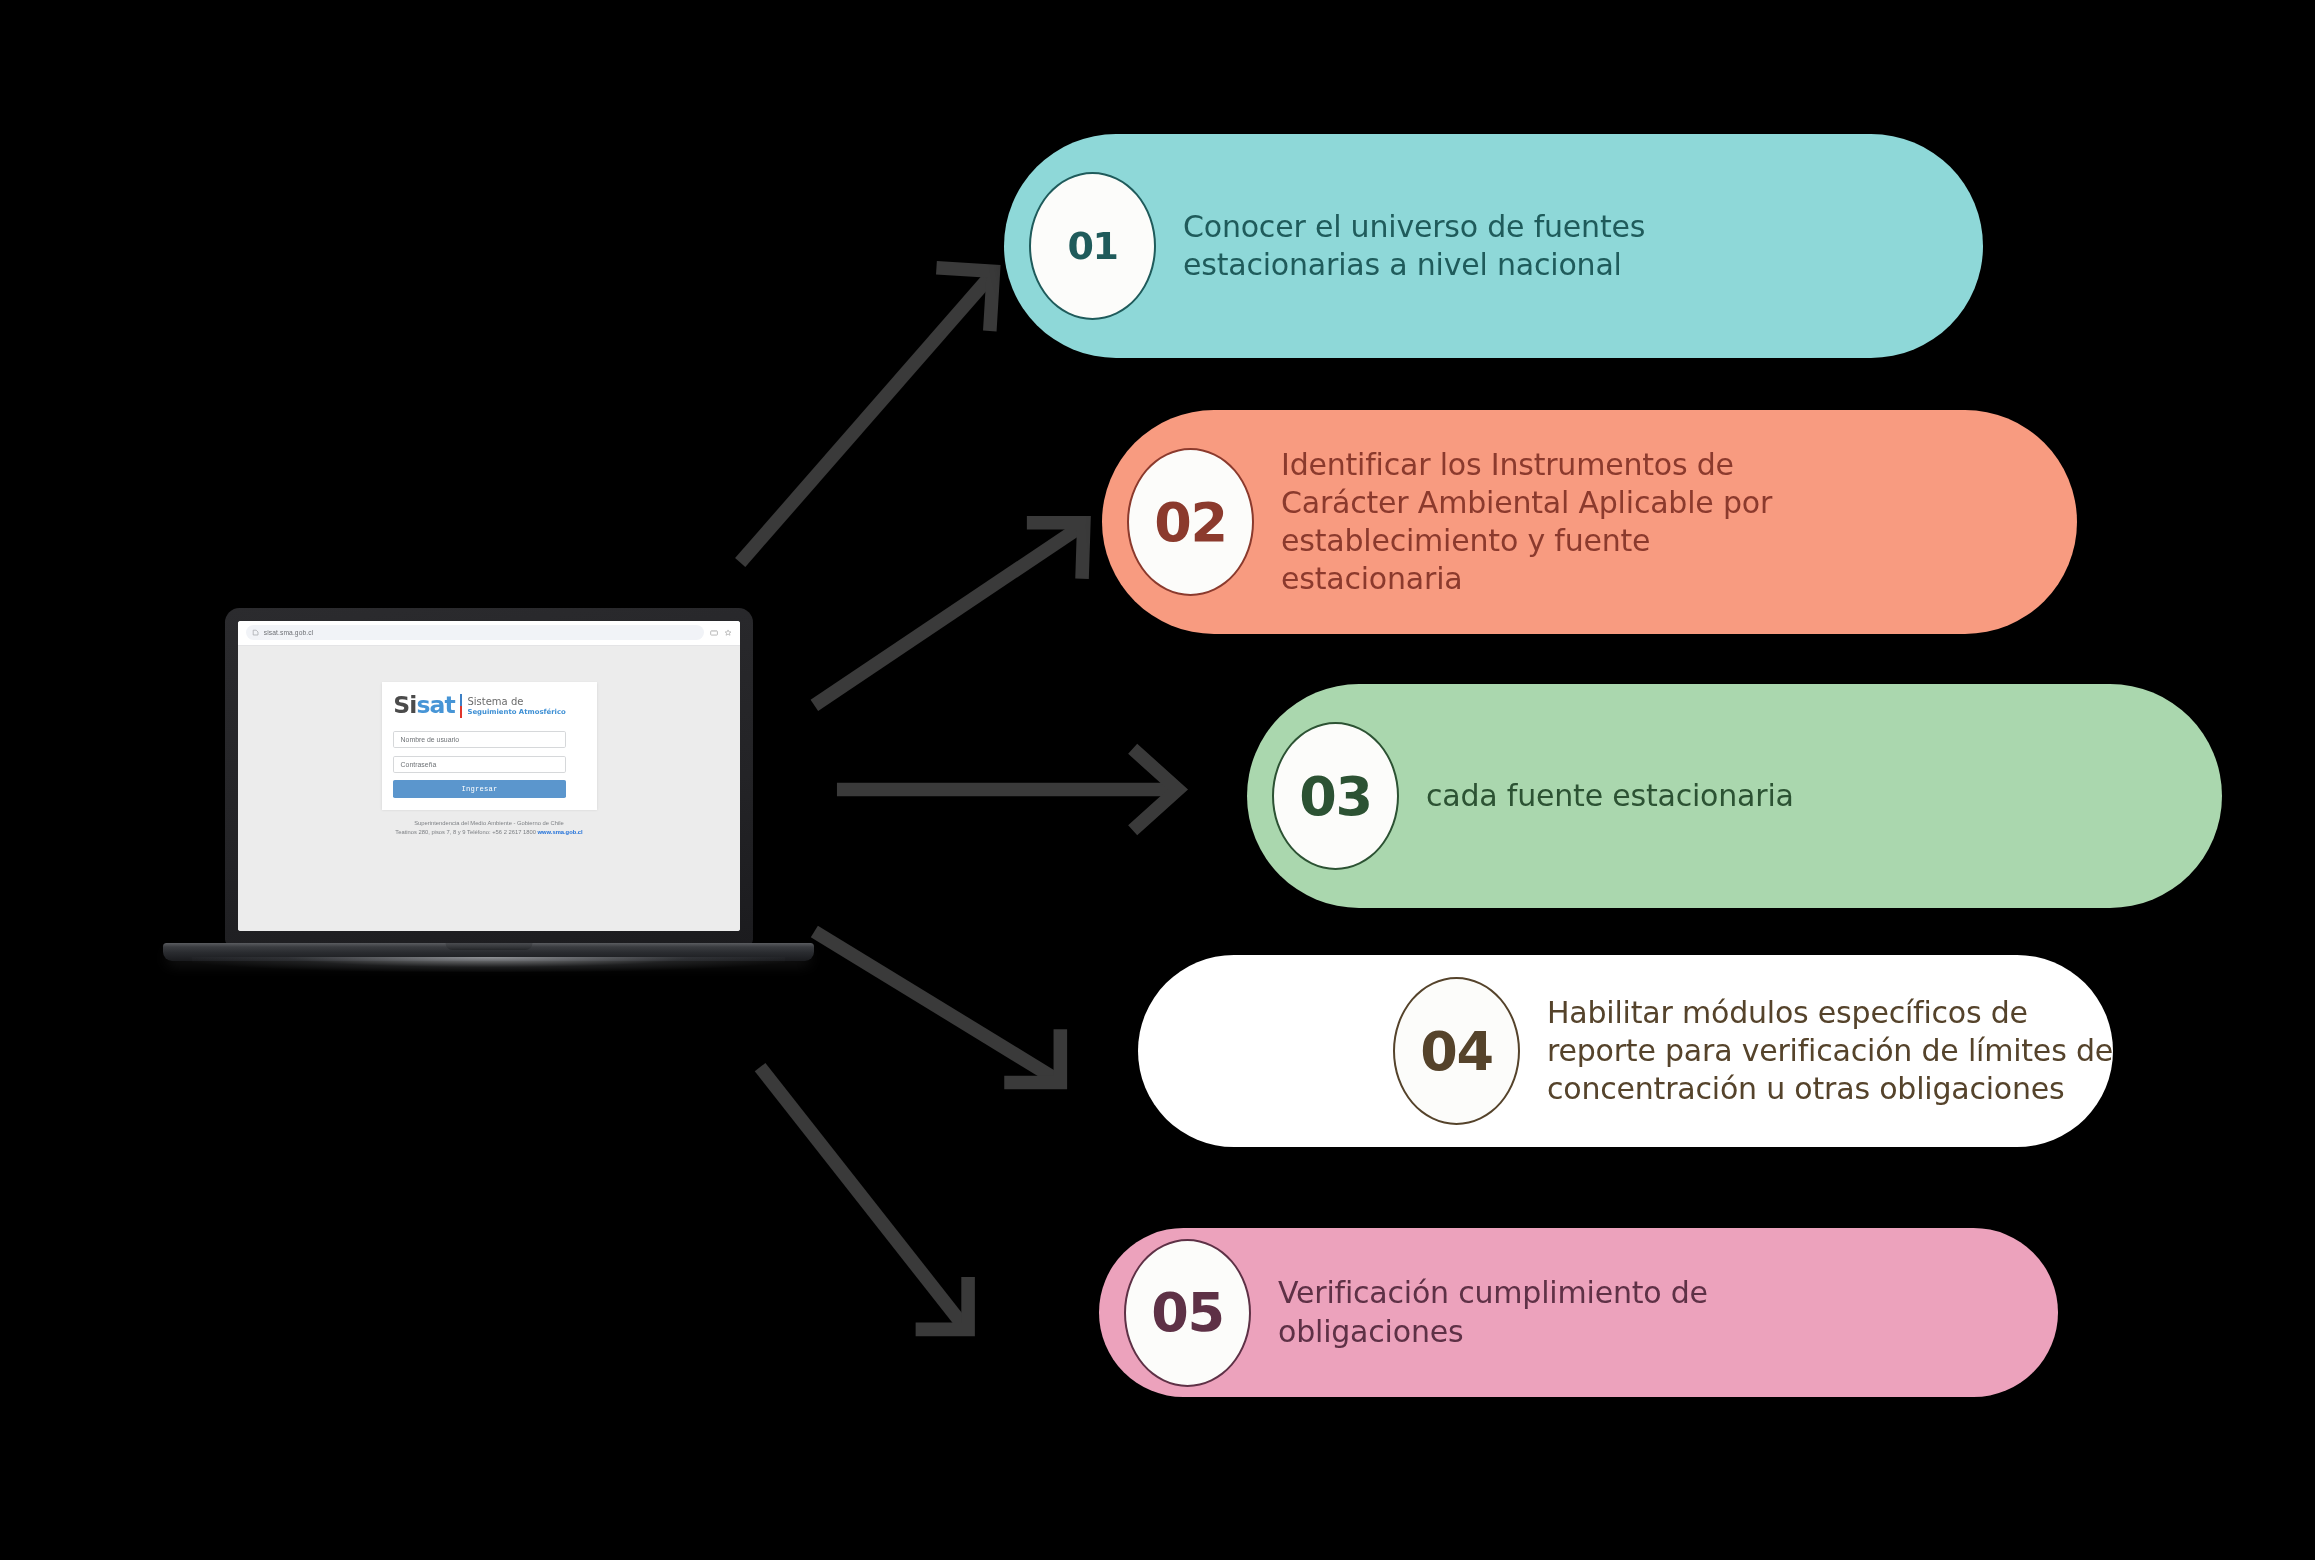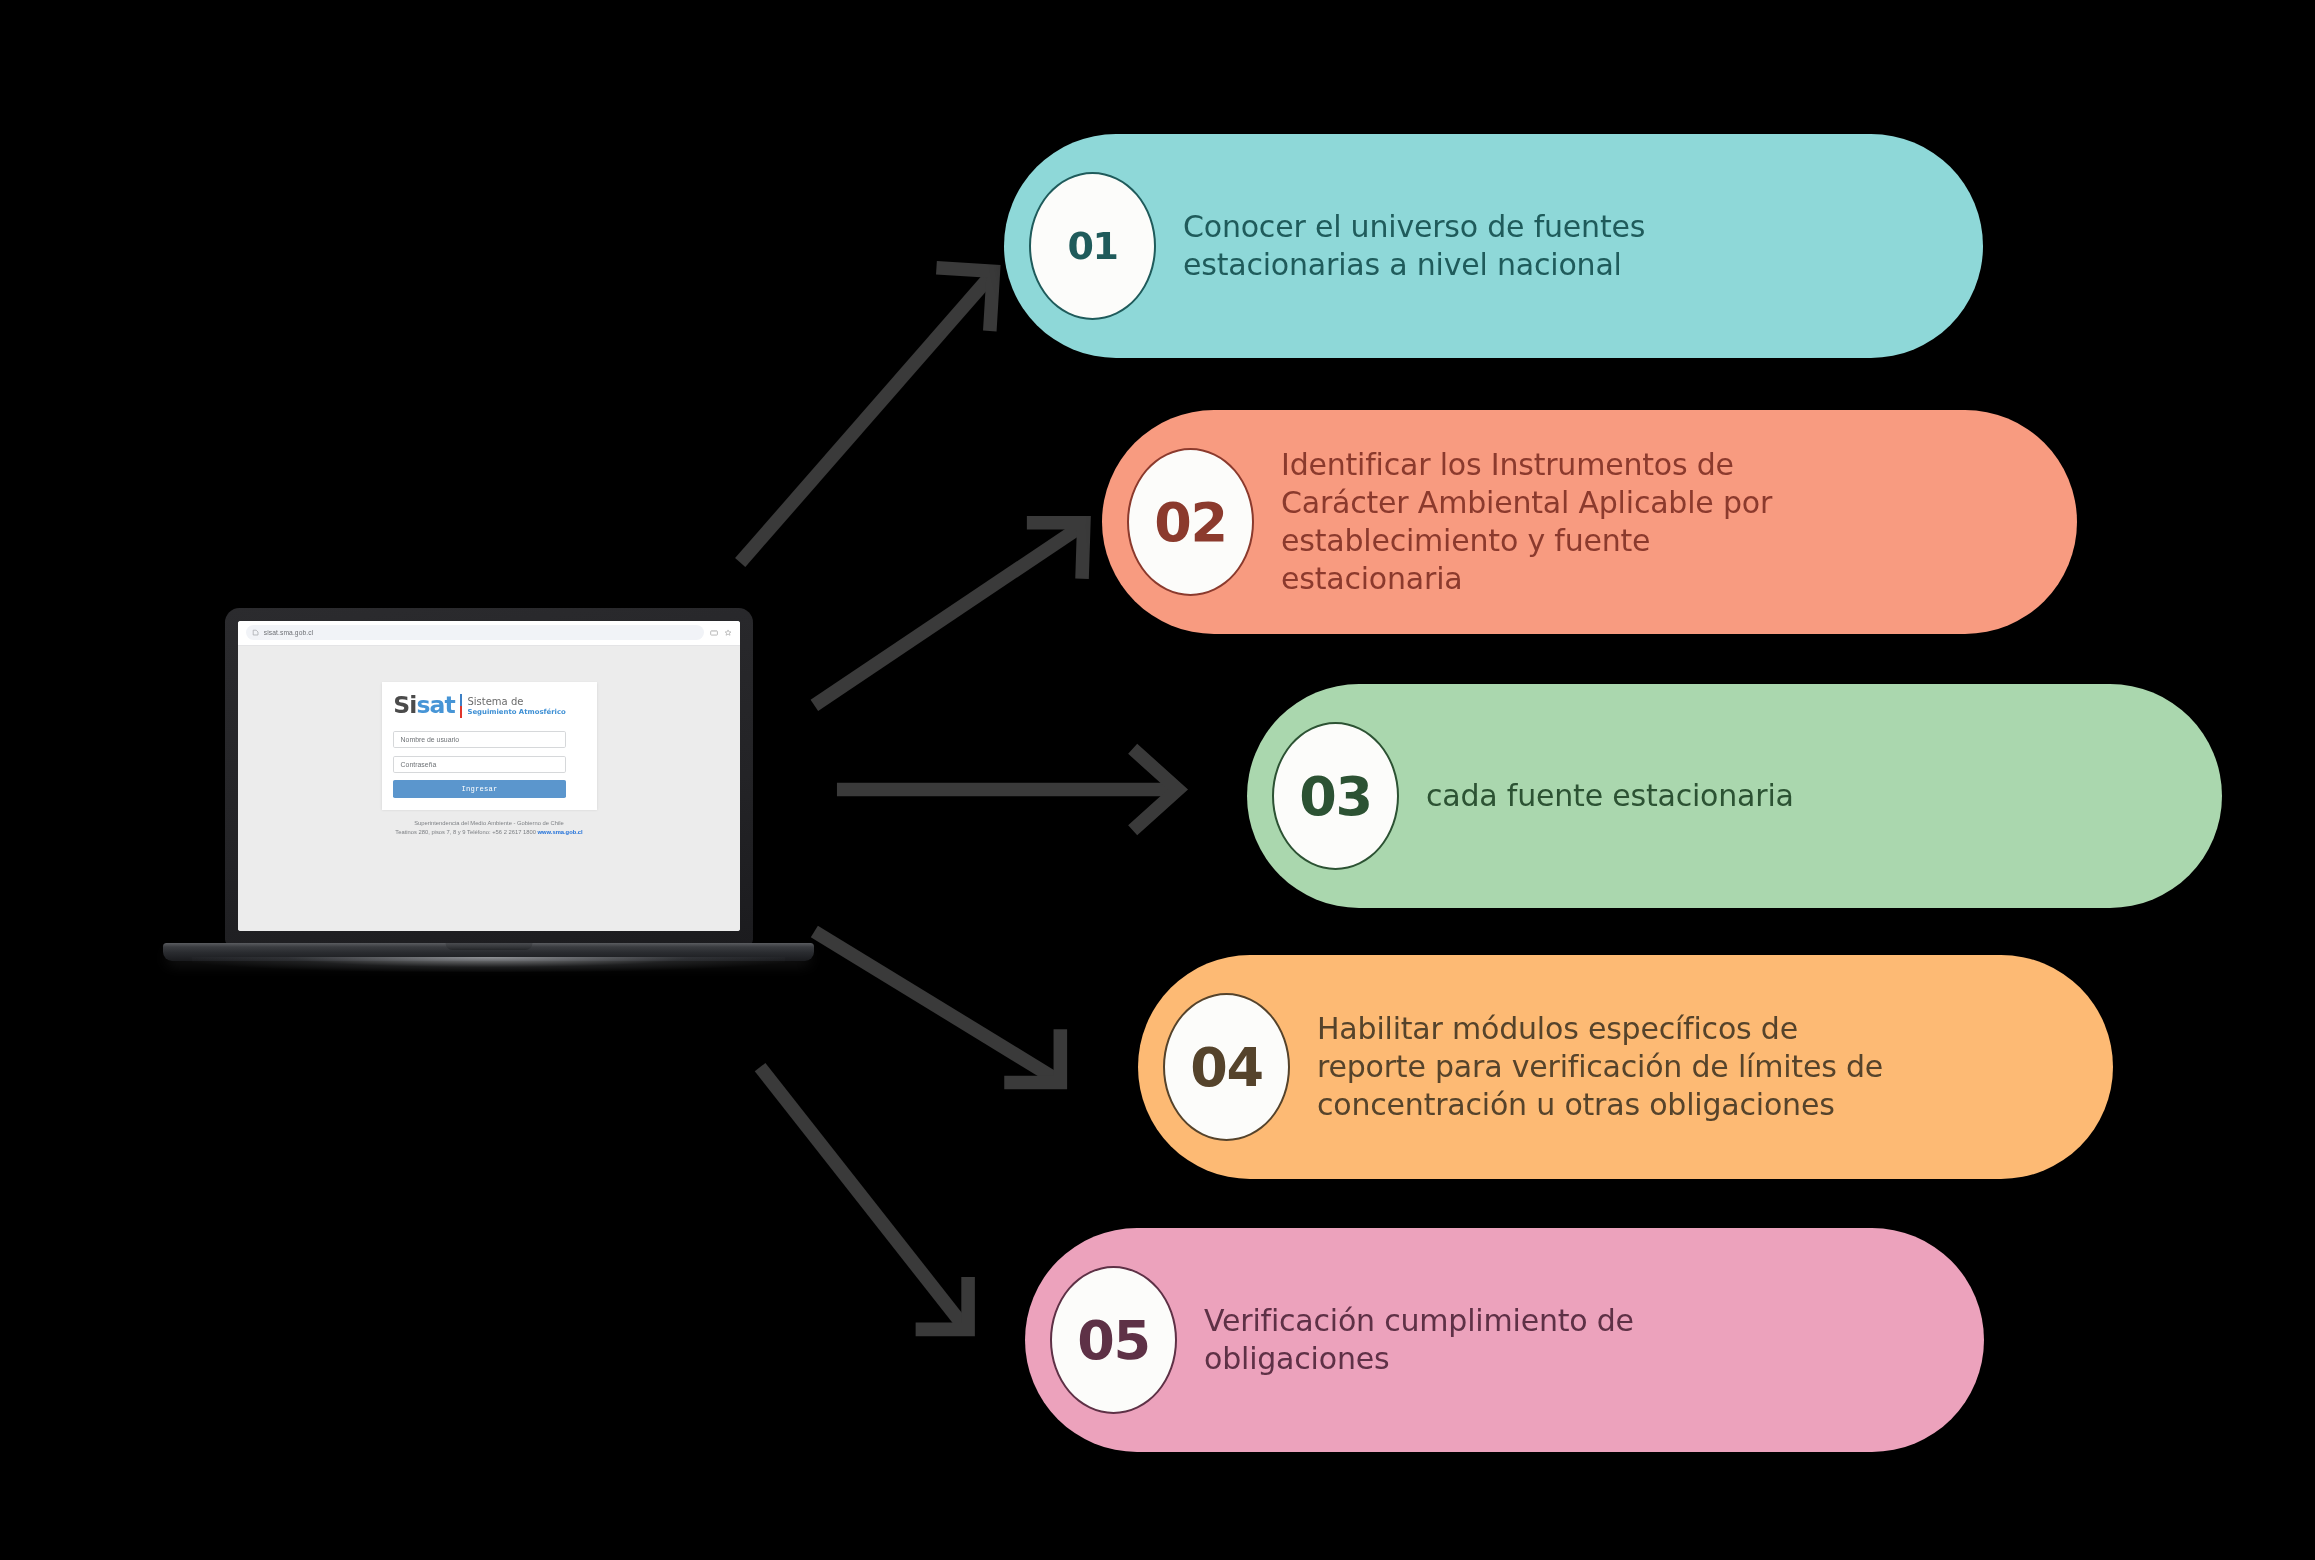--- a/index.html
+++ b/index.html
@@ -241,29 +241,29 @@
           <div>establecimiento y fuente</div>
           <div>estacionaria</div>
         </div>
       </div>
       <div class="bar" style="left: 1247px; top: 684px; width: 975px; height: 224px; background: rgb(170, 215, 174); padding-left: 25px; align-items: center;">
         <div class="badge" style="width: 127px; height: 148px; background: rgb(252, 252, 250); color: rgb(44, 82, 51); font-size: 54px; border: 2.3px solid rgb(44, 82, 51);">03</div>
         <div class="bar-text" style="color: rgb(44, 82, 51); margin-left: 27px;">
           <div>cada fuente estacionaria</div>
         </div>
       </div>
-      <div class="bar" style="left: 1138px; top: 955px; width: 975px; height: 224px; background: #fdba74; padding-left: 25px;">
+      <div class="bar" style="left: 1138px; top: 955px; width: 975px; height: 192px; background: #ffffff; padding-left: 25px; justify-content: flex-end;">
         <div class="badge" style="width: 127px; height: 148px; background: rgb(252, 252, 250); color: rgb(85, 67, 43); font-size: 54px; border: 2.3px solid rgb(85, 67, 43);">04</div>
         <div class="bar-text" style="color: rgb(85, 67, 43); margin-left: 27px;">
           <div>Habilitar módulos específicos de</div>
           <div>reporte para verificación de límites de</div>
           <div>concentración u otras obligaciones</div>
         </div>
       </div>
-      <div class="bar" style="left: 1025px; top: 1228px; width: 959px; height: 224px; background: rgb(236, 162, 188); padding-left: 25px;">
+      <div class="bar" style="left: 1099px; top: 1228px; width: 959px; height: 169px; background: rgb(236, 162, 188); padding-left: 25px;">
         <div class="badge" style="width: 127px; height: 148px; background: rgb(252, 252, 250); color: rgb(94, 49, 70); font-size: 54px; border: 2.3px solid rgb(94, 49, 70);">05</div>
         <div class="bar-text" style="color: rgb(94, 49, 70); margin-left: 27px;">
           <div>Verificación cumplimiento de</div>
           <div>obligaciones</div>
         </div>
       </div>
     </div>
 
 </div>
 

